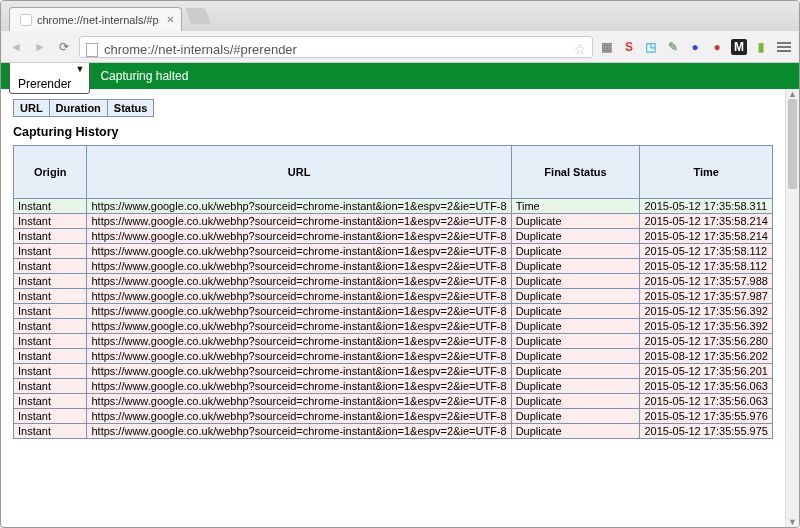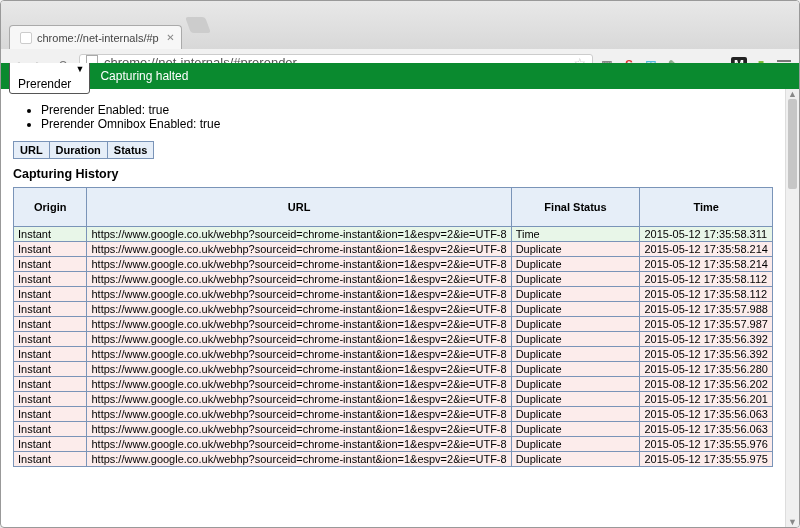--- a/index.html
+++ b/index.html
@@ -1,46 +1,46 @@
 <!DOCTYPE html>
 <html><head>
 <meta charset="utf-8">
 <style>
 * { box-sizing: border-box; margin: 0; padding: 0; }
 body { font-family: "Segoe UI", Arial, sans-serif; font-size: 12px; background: #fff; width: 800px; height: 528px; overflow: hidden; position: relative; border: 1px solid #999; border-radius: 4px; box-shadow: 0 2px 8px rgba(0,0,0,0.25);}
-.tabstrip { height: 48px; background: linear-gradient(#e8e8e8,#d8d8d8); display: flex; align-items: flex-end; padding-left: 8px; }
+.tabstrip { height: 30px; background: linear-gradient(#e8e8e8,#d8d8d8); display: flex; align-items: flex-end; padding-left: 8px; }
 .tab { background: #f7f7f7; border: 1px solid #aaa; border-bottom: none; border-radius: 4px 4px 0 0; padding: 5px 22px 5px 10px; font-size: 11px; color: #444; position: relative; display:flex; align-items:center; gap:5px; height:24px;}
 .tab .favicon { width:12px; height:12px; background:#fff; border:1px solid #ccc; border-radius:2px;}
 .tab .close { position:absolute; right:6px; top:6px; font-size:10px; color:#888;}
 .newtab { width:20px; height:16px; margin-left:6px; background:#ccc; border-radius:3px; transform: skewX(20deg); align-self:center;}
 .toolbar { height: 32px; background: #f1f1f1; border-bottom: 1px solid #ccc; display: flex; align-items: center; padding: 0 6px; gap:6px;}
 .nav-btn { width:18px; height:18px; display:flex; align-items:center; justify-content:center; color:#777;}
 .nav-btn.disabled{ color:#bbb;}
-.omnibox { flex:1; height:22px; border:1px solid #ccc; border-radius:3px; background:#fff; display:flex; align-items:flex-start; padding:0 6px; gap:6px; color:#666; font-size:13px;}
+.omnibox { flex:1; height:22px; border:1px solid #ccc; border-radius:3px; background:#fff; display:flex; align-items:flex-end; padding:0 6px; gap:6px; color:#666; font-size:13px;}
 .omnibox .doc-icon{ width:12px; height:14px; border:1px solid #aaa; background:#fff;}
 .omnibox input{ border:none; outline:none; flex:1; font-size:13px; color:#555; font-family:inherit; background:transparent;}
 .star{ color:#bbb; font-size:14px;}
 .ext-icons{ display:flex; gap:6px; align-items:center;}
 .ext-icons .ico{ width:16px; height:16px; display:flex; align-items:center; justify-content:center; font-size:12px; font-weight:bold;}
 .menu-icon{ display:flex; flex-direction:column; gap:2px; padding:2px;}
 .menu-icon span{ display:block; width:14px; height:2px; background:#777;}
 .content { position:absolute; top:62px; left:0; right:0; bottom:0; overflow:hidden;}
 .greenbar { background:#0a8a2f; color:#fff; height:26px; display:flex; align-items:center; padding:0 8px; gap:10px; font-size:12px;}
 .dropdown { background:#fff; color:#000; border:1px solid #555; border-radius:3px; padding:18px 18px 2px 8px; font-size:12px; position:relative;}
 .dropdown .arrow{ position:absolute; right:5px; top:5px; font-size:9px;}
 .scrollarea{ position:absolute; top:26px; left:0; right:14px; bottom:0; overflow:hidden; padding:10px 12px;}
 .scrollbar{ position:absolute; right:0; top:26px; bottom:0; width:14px; background:#f0f0f0; border-left:1px solid #ddd;}
 .scrollthumb{ position:absolute; top:10px; left:2px; right:2px; height:90px; background:#c6c6c6; border-radius:2px;}
 .scrollbar .arr{ position:absolute; left:0; right:0; text-align:center; font-size:9px; color:#888;}
 ul.status{ margin:4px 0 10px 28px; font-size:12px; list-style: disc;}
 h3{ font-size:12.5px; font-weight:bold; margin:8px 0 6px;}
 table{ border-collapse:collapse; font-size:11px;}
 table.small th{ background:#e6eef8; border:1px solid #7a94b8; padding:2px 6px; font-weight:bold;}
 table.history{ width:100%;}
-table.history th{ background:#e6eef8; border:1px solid #7a94b8; padding:13px 4px; font-weight:bold; text-align:center;}
+table.history th{ background:#e6eef8; border:1px solid #7a94b8; padding:20px 4px; font-weight:bold; text-align:center;}
 table.history td{ border:1px solid #7a94b8; padding:1px 4px; white-space:nowrap; overflow:hidden;}
 tr.green td{ background:#e8f6e8;}
 tr.pink td{ background:#fceceb;}
 .col-origin{width:74px;}
 .col-url{}
 .col-status{width:130px;}
 .col-time{width:132px;}
 </style>
 </head>
 <body>
@@ -89,24 +89,20 @@
     <span>Capturing halted</span>
   </div>
 
   <div class="scrollbar">
     <div class="arr" style="top:0">▲</div>
     <div class="scrollthumb"></div>
     <div class="arr" style="bottom:0">▼</div>
   </div>
 
   <div class="scrollarea">
-    <ul class="status" id="status-list">
-        <li>Prerender Enabled: true</li>
-        <li>Prerender Omnibox Enabled: true</li>
-      </ul>
 
     <table class="small">
       <tbody>
           <tr id="active-headers">
             <th>URL</th>
             <th>Duration</th>
             <th>Status</th>
           </tr>
     </tbody>
       </table>

